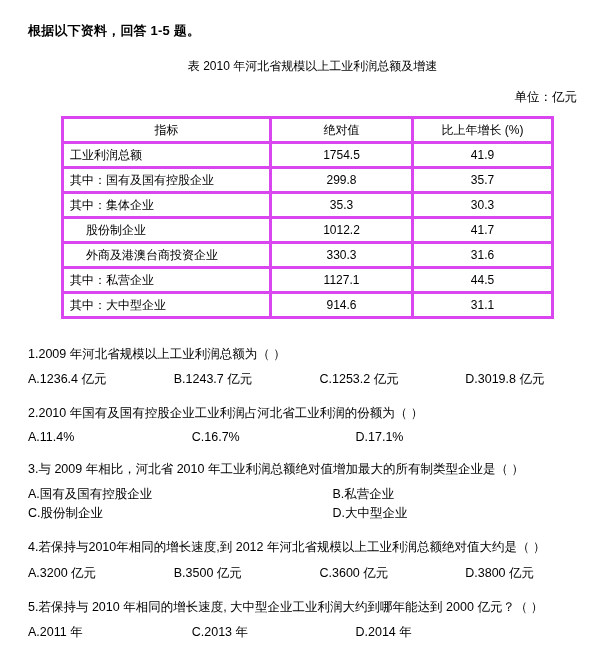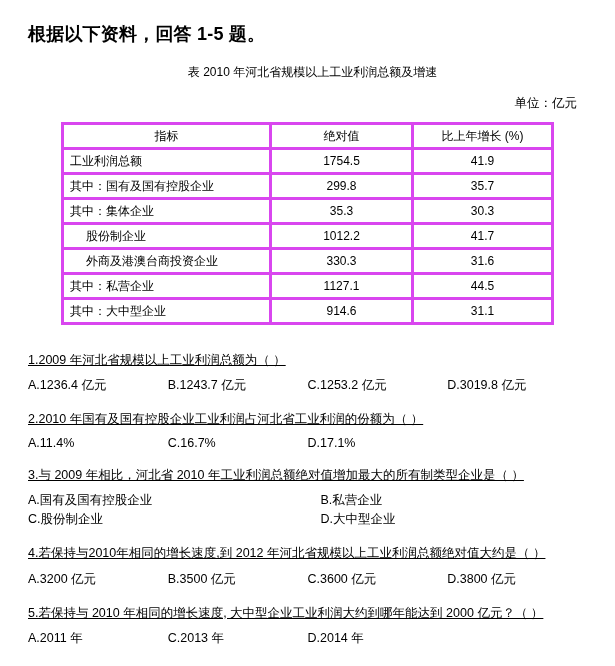--- a/index.html
+++ b/index.html
@@ -17,21 +17,21 @@
   }
   .page {
     width: 615px;
     height: 666px;
     position: relative;
     box-sizing: border-box;
     padding: 0;
   }
   .heading {
     font-weight: bold;
-    font-size: 18px;
+    font-size: 13px;
     margin: 22px 0 0 28px;
     letter-spacing: 0.2px;
   }
   .table-title {
     text-align: center;
     font-size: 12px;
     margin: 18px 0 0 0;
     padding-left: 10px;
   }
   .unit-line {
@@ -78,26 +78,26 @@
     font-size: 12.5px;
     margin: 0 0 6px 0;
     line-height: 1.45;
   }
   .q-stem {
     margin-top: 14px;
     margin-bottom: 8px;
   }
   .q-stem:first-child {
     margin-top: 16px;
-    text-decoration: underline;
   }
   .opts {
     display: flex;
     font-size: 12.5px;
     margin-bottom: 2px;
+    gap: 24px;
   }
   .opts.four > div {
     width: 25%;
   }
   .opts.two > div {
     width: 50%;
   }
   .opts.two.indentB > div:nth-child(2) {
     padding-left: 26px;
   }

